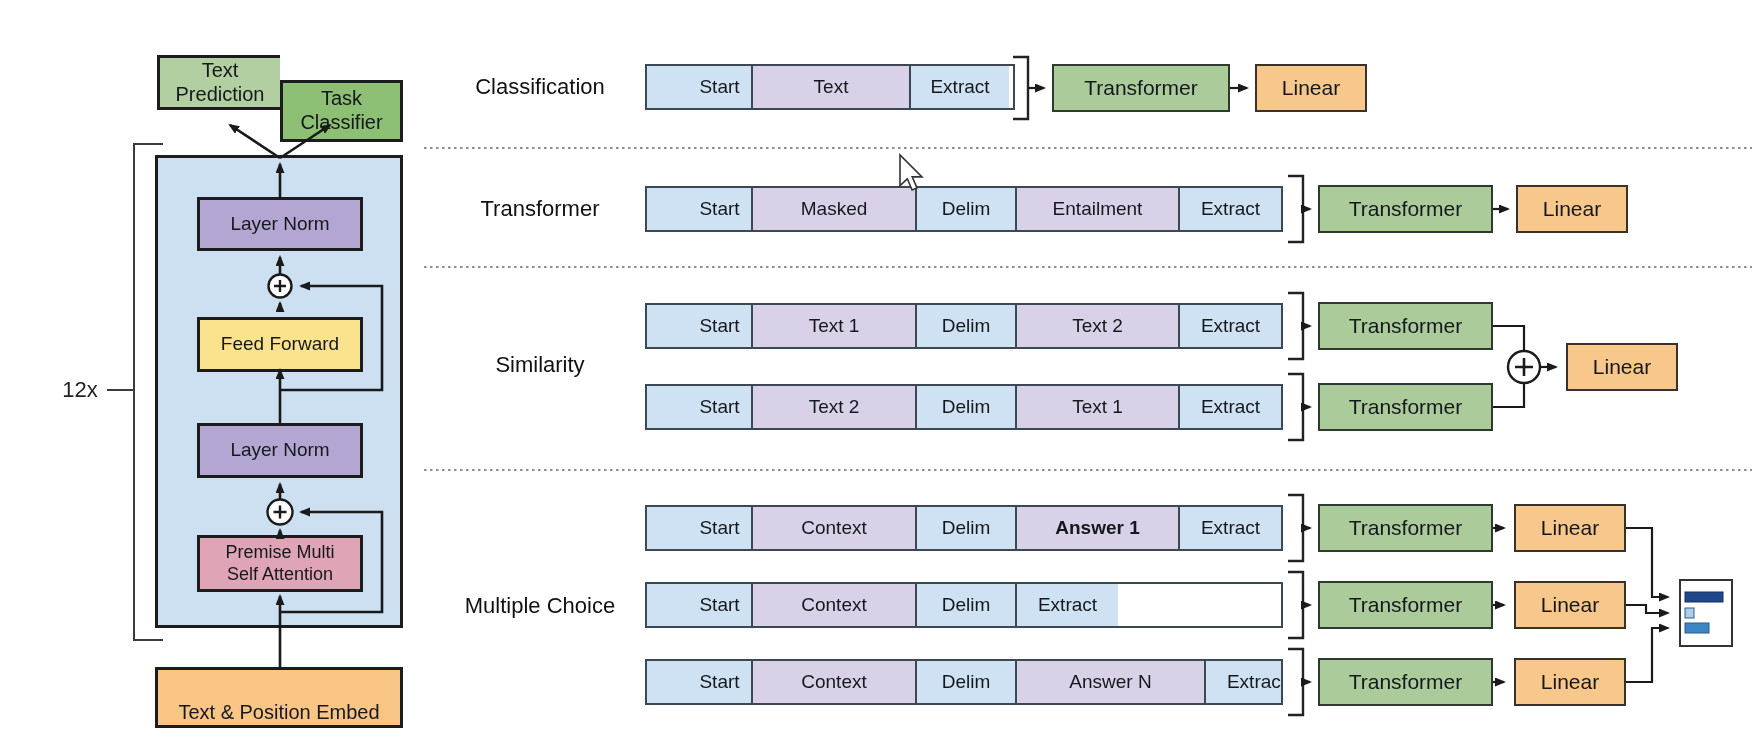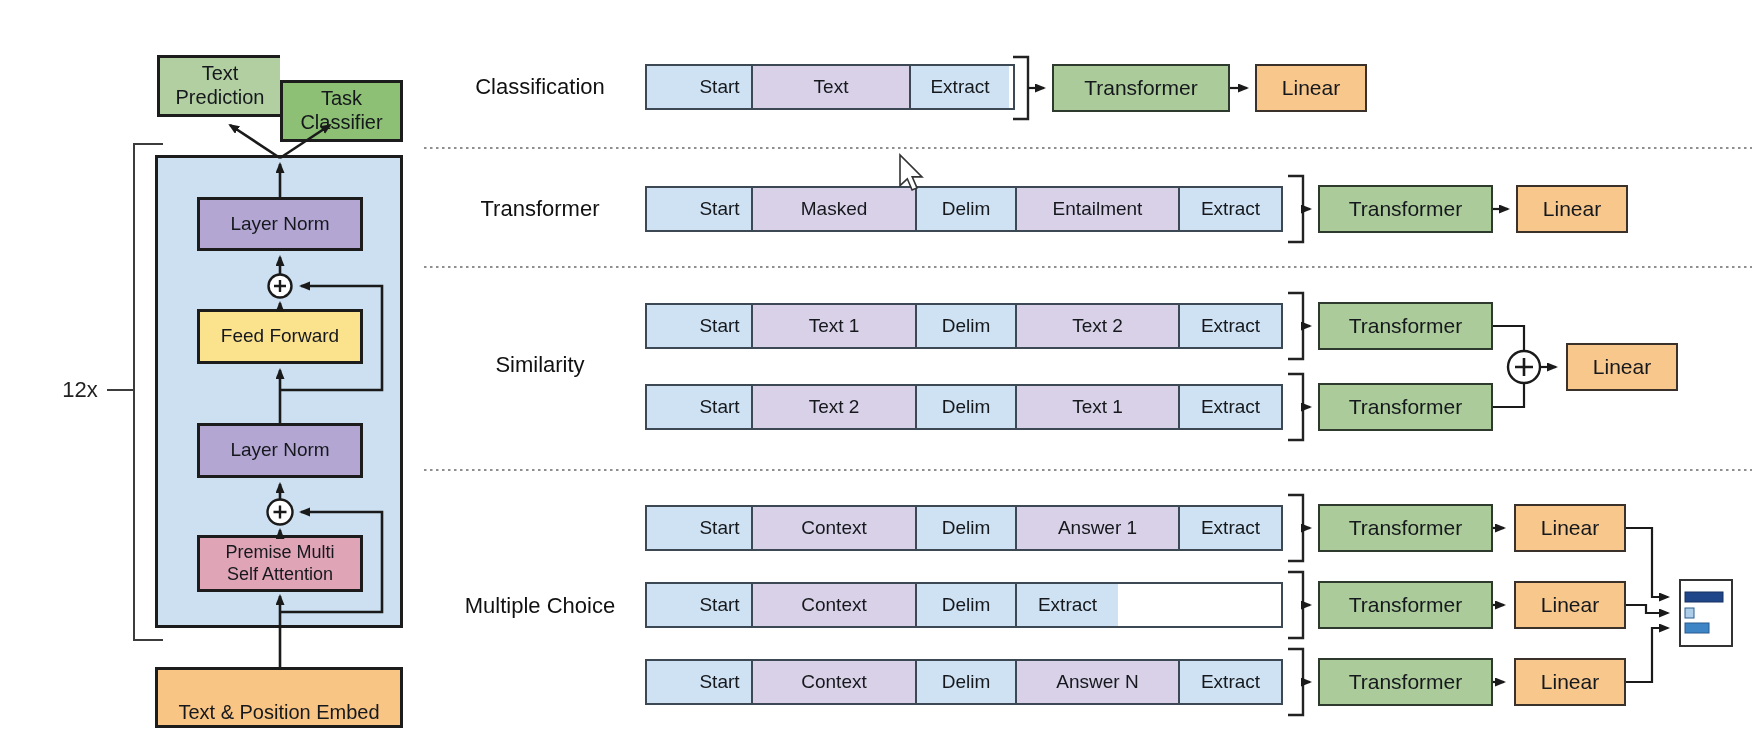--- a/index.html
+++ b/index.html
@@ -7,21 +7,21 @@
     position:relative;width:1753px;height:746px;background:#ffffff;
     font-family:"Liberation Sans","DejaVu Sans",sans-serif;color:#15181c;overflow:hidden;
   }
   
   .bigbox{
     position:absolute;display:flex;align-items:center;justify-content:center;
     border:3px solid #1c1c1c;box-sizing:border-box;text-align:center;line-height:1.18;
   }
   .container-blue{background:var(--container-blue);}
   .ln{background:var(--layer-norm-purple);font-size:19px;}
-  .ff{background:var(--feed-forward-yellow);font-size:19px;}
+  .ff{background:var(--feed-forward-yellow);font-size:19px;margin-top:8px;}
   .attn{background:var(--attention-pink);font-size:18px;flex-direction:column;}
   .embed{background:var(--embed-orange);font-size:20px;align-items:flex-end;}
   .pred{background:var(--prediction-light-green);font-size:20px;border-right:none;}
   .clsf{background:var(--classifier-green);font-size:20px;margin-top:25px;}
   .repeat-label{position:absolute;font-size:22px;color:#222;text-align:center;}
   
   .task-label{position:absolute;left:405px;width:270px;height:28px;font-size:22px;color:#111;
     text-align:center;line-height:28px;}
   .trow{
     position:absolute;display:flex;height:46px;border:2px solid #3d4855;box-sizing:border-box;
@@ -41,21 +41,21 @@
   svg.overlay{position:absolute;left:0;top:0;z-index:6;pointer-events:none;}
   .boxlayer{position:absolute;left:0;top:0;z-index:2;width:100%;height:100%;}
 </style>
 </head>
 <body>
 
 <div id="canvas">
 
   <div class="boxlayer">
 
-    <div class="bigbox pred" style="left:157px;top:55px;width:123px;height:62px;">
+    <div class="bigbox pred" style="left:157px;top:55px;width:123px;height:55px;">
       <span>Text Prediction</span>
     </div>
     <div class="bigbox clsf" style="left:280px;top:55px;width:123px;height:62px;">
       <span>Task Classifier</span>
     </div>
 
     <div class="bigbox container-blue" style="left:155px;top:155px;width:248px;height:473px;"></div>
 
     <div class="bigbox ln" style="left:197px;top:197px;width:166px;height:54px;">
       <span>Layer Norm</span>
@@ -113,34 +113,34 @@
       <div class="cell c-blue" style="width:103px;">Extract</div>
     </div>
     <div class="t-box" style="left:1318px;top:302px;width:175px;height:48px;">Transformer</div>
     <div class="t-box" style="left:1318px;top:383px;width:175px;height:48px;">Transformer</div>
     <div class="l-box" style="left:1566px;top:343px;width:112px;height:48px;">Linear</div>
 
     <div class="trow" style="left:645px;top:505px;width:638px;">
       <div class="cell c-blue" style="width:104px;">Start</div>
       <div class="cell c-purple" style="width:164px;">Context</div>
       <div class="cell c-blue" style="width:100px;">Delim</div>
-      <div class="cell c-purple" style="width:163px;">Answer 1</div>
+      <div class="cell c-purple" style="width:163px;font-weight:bold;">Answer 1</div>
       <div class="cell c-blue" style="width:103px;">Extract</div>
     </div>
     <div class="trow" style="left:645px;top:582px;width:638px;">
       <div class="cell c-blue" style="width:104px;">Start</div>
       <div class="cell c-purple" style="width:164px;">Context</div>
       <div class="cell c-blue" style="width:100px;">Delim</div>
       <div class="cell c-blue" style="width:103px;">Extract</div>
     </div>
     <div class="trow" style="left:645px;top:659px;width:638px;">
       <div class="cell c-blue" style="width:104px;">Start</div>
       <div class="cell c-purple" style="width:164px;">Context</div>
       <div class="cell c-blue" style="width:100px;">Delim</div>
-      <div class="cell c-purple" style="width:163px;">Answer N</div>
+      <div class="cell c-purple" style="width:189px;">Answer N</div>
       <div class="cell c-blue" style="width:103px;">Extract</div>
     </div>
     <div class="t-box" style="left:1318px;top:504px;width:175px;height:48px;">Transformer</div>
     <div class="t-box" style="left:1318px;top:581px;width:175px;height:48px;">Transformer</div>
     <div class="t-box" style="left:1318px;top:658px;width:175px;height:48px;">Transformer</div>
     <div class="l-box" style="left:1514px;top:504px;width:112px;height:48px;">Linear</div>
     <div class="l-box" style="left:1514px;top:581px;width:112px;height:48px;">Linear</div>
     <div class="l-box" style="left:1514px;top:658px;width:112px;height:48px;">Linear</div>
   </div>
 

